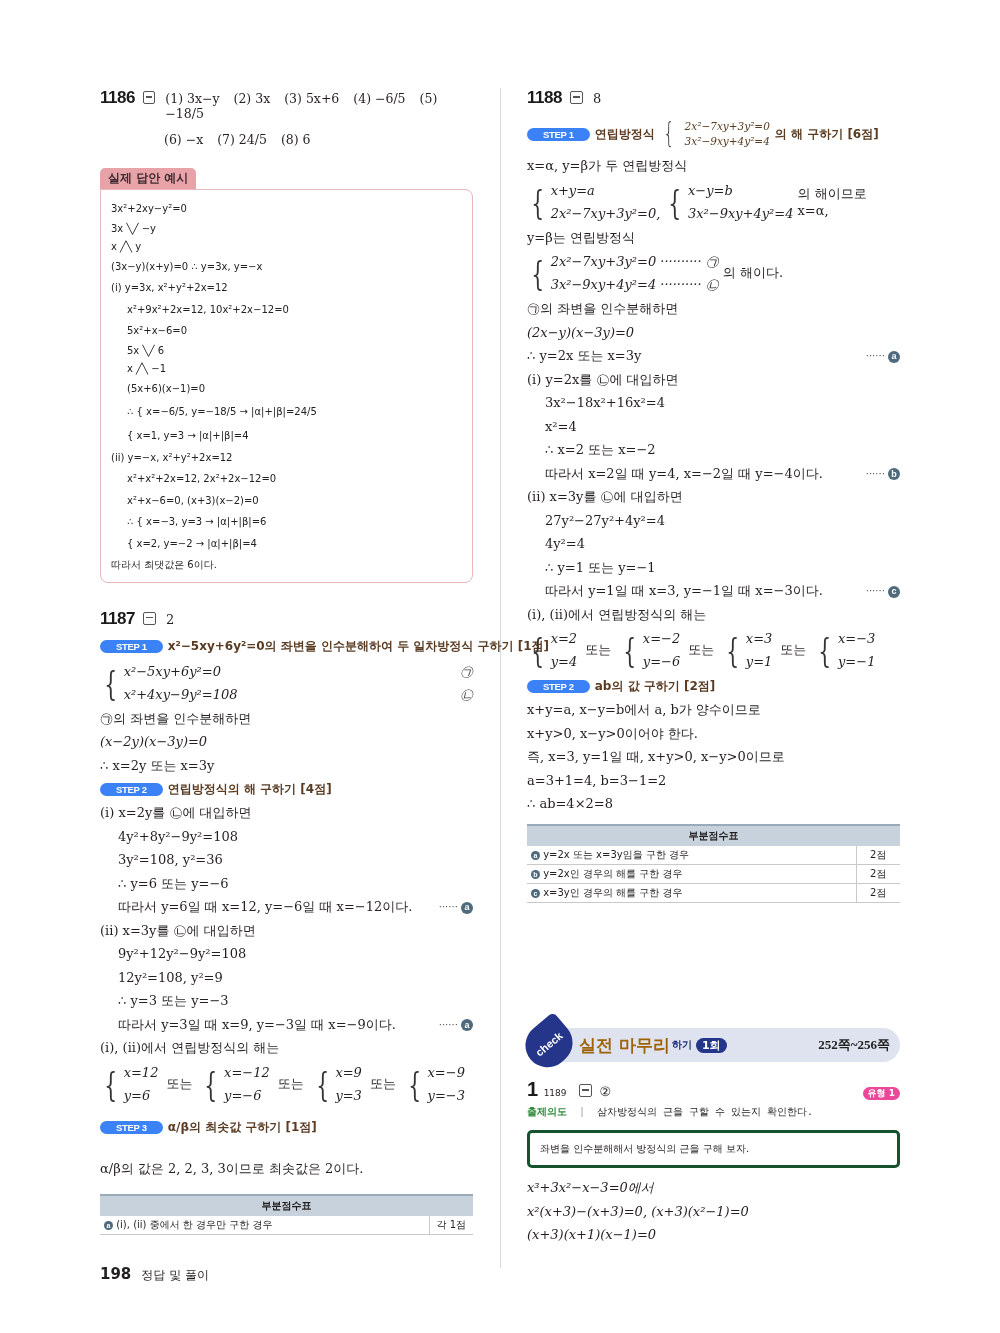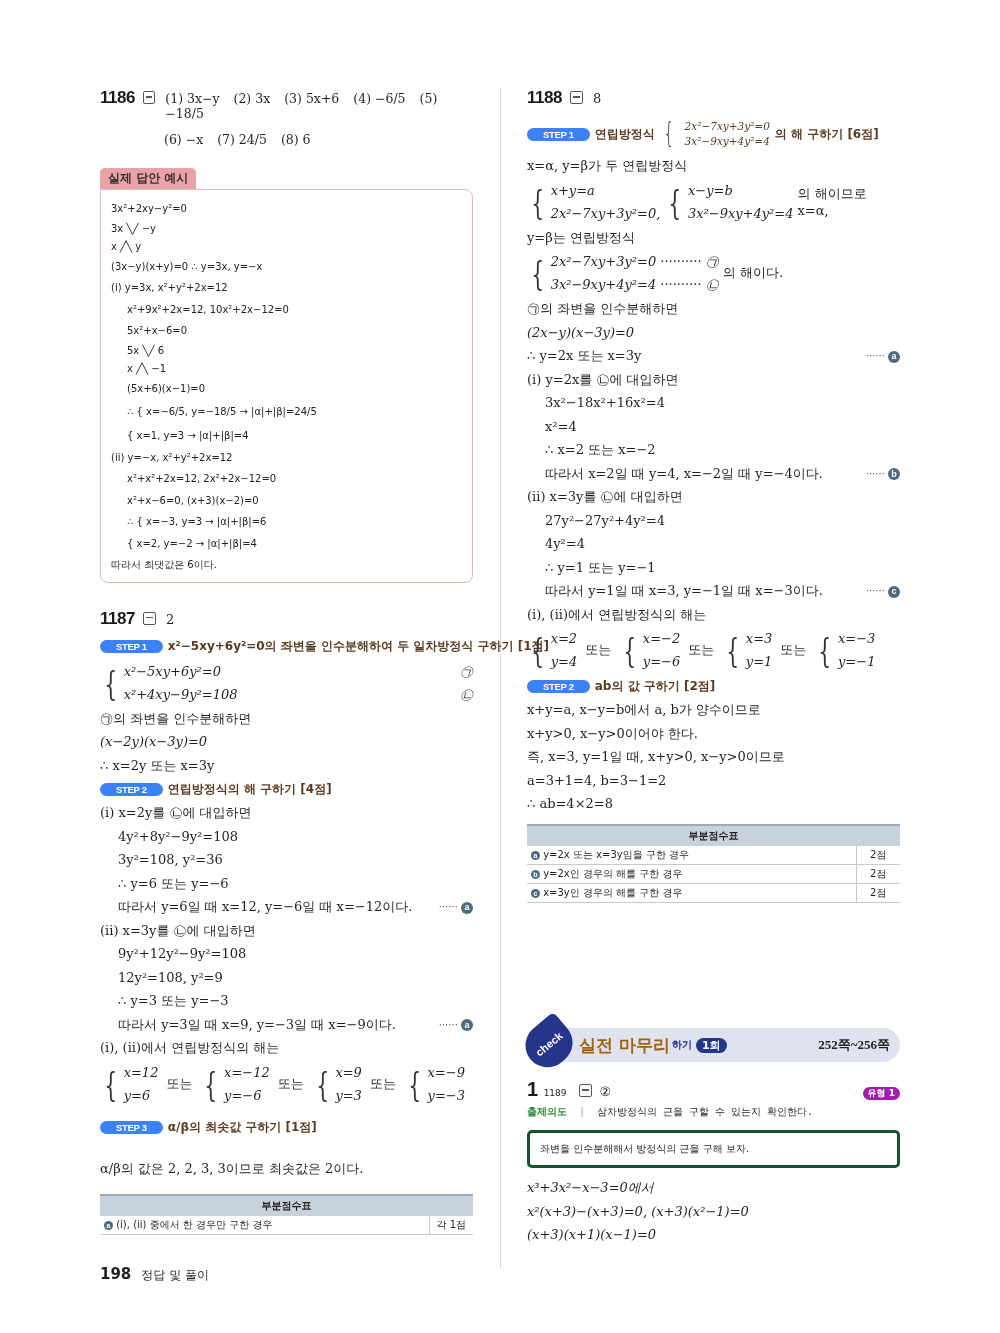--- a/index.html
+++ b/index.html
@@ -48,21 +48,21 @@
   table.score td { padding: 2px 4px; border-bottom: 1px solid #c9c9c9; font-family: "DejaVu Sans", sans-serif; }
   table.score td.pts { width: 44px; text-align: center; border-left: 1px solid #c9c9c9; }
 
   .check-banner { position: relative; height: 34px; background: #dfe3ef; border-radius: 18px; display: flex; align-items: center; padding-left: 52px; }
   .check-tag { position: absolute; left: -2px; top: -6px; width: 48px; height: 44px; background: #24358a; border-radius: 24px 6px 24px 24px; transform: rotate(-40deg); color: #fff; font-family: "Liberation Sans", sans-serif; font-size: 11px; font-weight: bold; display: flex; align-items: center; justify-content: center; }
   .check-title { font-family: "DejaVu Sans", sans-serif; font-weight: bold; font-size: 17px; color: #a16207; }
   .check-sub { font-family: Liberation Serif, serif; font-size: 10px; color: #1b2a7a; font-weight: bold; margin-left: 2px; }
   .round-badge { display: inline-block; background: #24358a; color: #fff; border-radius: 9px; padding: 0 6px; font-family: "DejaVu Sans", sans-serif; font-weight: bold; font-size: 11px; margin-left: 4px; }
   .check-pages { margin-left: auto; margin-right: 10px; font-family: Liberation Serif, serif; font-weight: bold; font-size: 13px; color: #222; }
 
-  .type-badge { background: #a21caf; color: #fff; border-radius: 8px; padding: 0 5px; font-family: "DejaVu Sans", sans-serif; font-weight: bold; font-size: 9px; }
+  .type-badge { background: #ec4899; color: #fff; border-radius: 8px; padding: 0 5px; font-family: "DejaVu Sans", sans-serif; font-weight: bold; font-size: 9px; }
   .intent { font-family: Liberation Mono, monospace; font-size: 10px; }
   .intent .lab { color: #2f8a3a; font-weight: bold; }
   .hint-box { border: 3px solid #14532d; border-radius: 5px; padding: 9px 10px; font-family: "DejaVu Sans", sans-serif; font-size: 10px; margin: 6px 0; }
 
   .footer { position: absolute; left: 100px; top: 1265px; font-family: "DejaVu Sans", sans-serif; display: flex; align-items: baseline; gap: 10px; }
   .footer .pg { font-weight: bold; font-size: 15px; }
   .footer .lbl { font-size: 12px; }
 </style>
 </head>
 <body>

